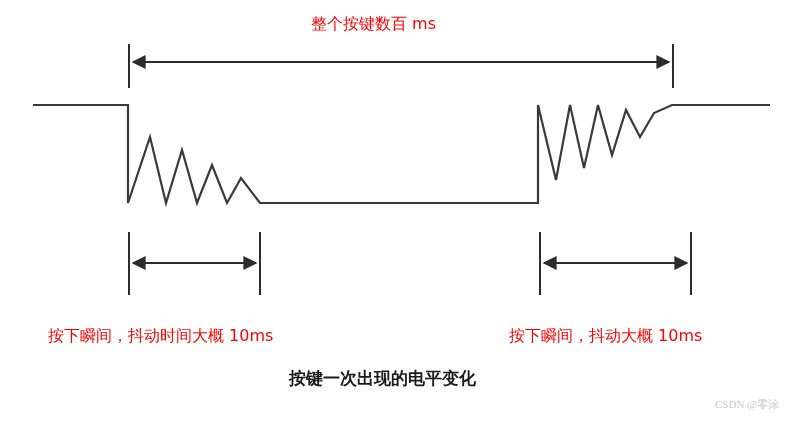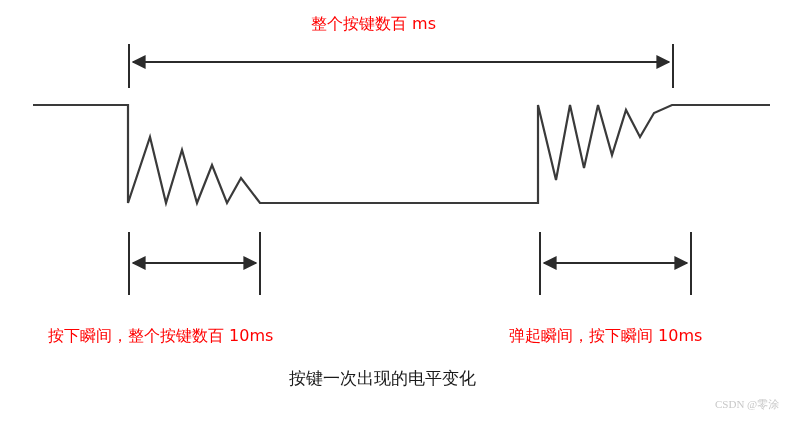--- a/index.html
+++ b/index.html
@@ -46,21 +46,21 @@
     top: 328px;
     color: #ff0000;
     font-size: 16px;
     font-family: "DejaVu Sans", "Liberation Sans", sans-serif;
   }
   #caption {
     left: 289px;
     top: 370px;
     color: #1a1a1a;
     font-size: 17px;
-    font-weight: normal;
+    font-weight: bold;
     font-family: "DejaVu Sans", "Liberation Sans", sans-serif;
   }
   #watermark {
     left: 715px;
     top: 399px;
     color: #c8c8c8;
     font-size: 11px;
     font-family: Liberation Serif, serif;
   }
 </style>
@@ -97,21 +97,21 @@
 
     <g>
       <line x1="540" y1="232" x2="540" y2="295" stroke="#2b2b2b" stroke-width="2"></line>
       <line x1="691" y1="232" x2="691" y2="295" stroke="#2b2b2b" stroke-width="2"></line>
       <line x1="544" y1="263" x2="687" y2="263" stroke="#2b2b2b" stroke-width="2" marker-start="url(#arrow-start)" marker-end="url(#arrow-end)"></line>
     </g>
   </svg>
 
   <div class="lbl" id="top-label">整个按键数百 ms</div>
 
-  <div class="lbl" id="left-label">按下瞬间，整个按键数百 10ms</div>
+  <div class="lbl" id="left-label">按下瞬间，抖动时间大概 10ms</div>
 
-  <div class="lbl" id="right-label">弹起瞬间，按下瞬间 10ms</div>
+  <div class="lbl" id="right-label">按下瞬间，抖动大概 10ms</div>
 
   <div class="lbl" id="caption">按键一次出现的电平变化</div>
 
   <div class="lbl" id="watermark">CSDN @零涂</div>
 
 </div>
 
 </body></html>

